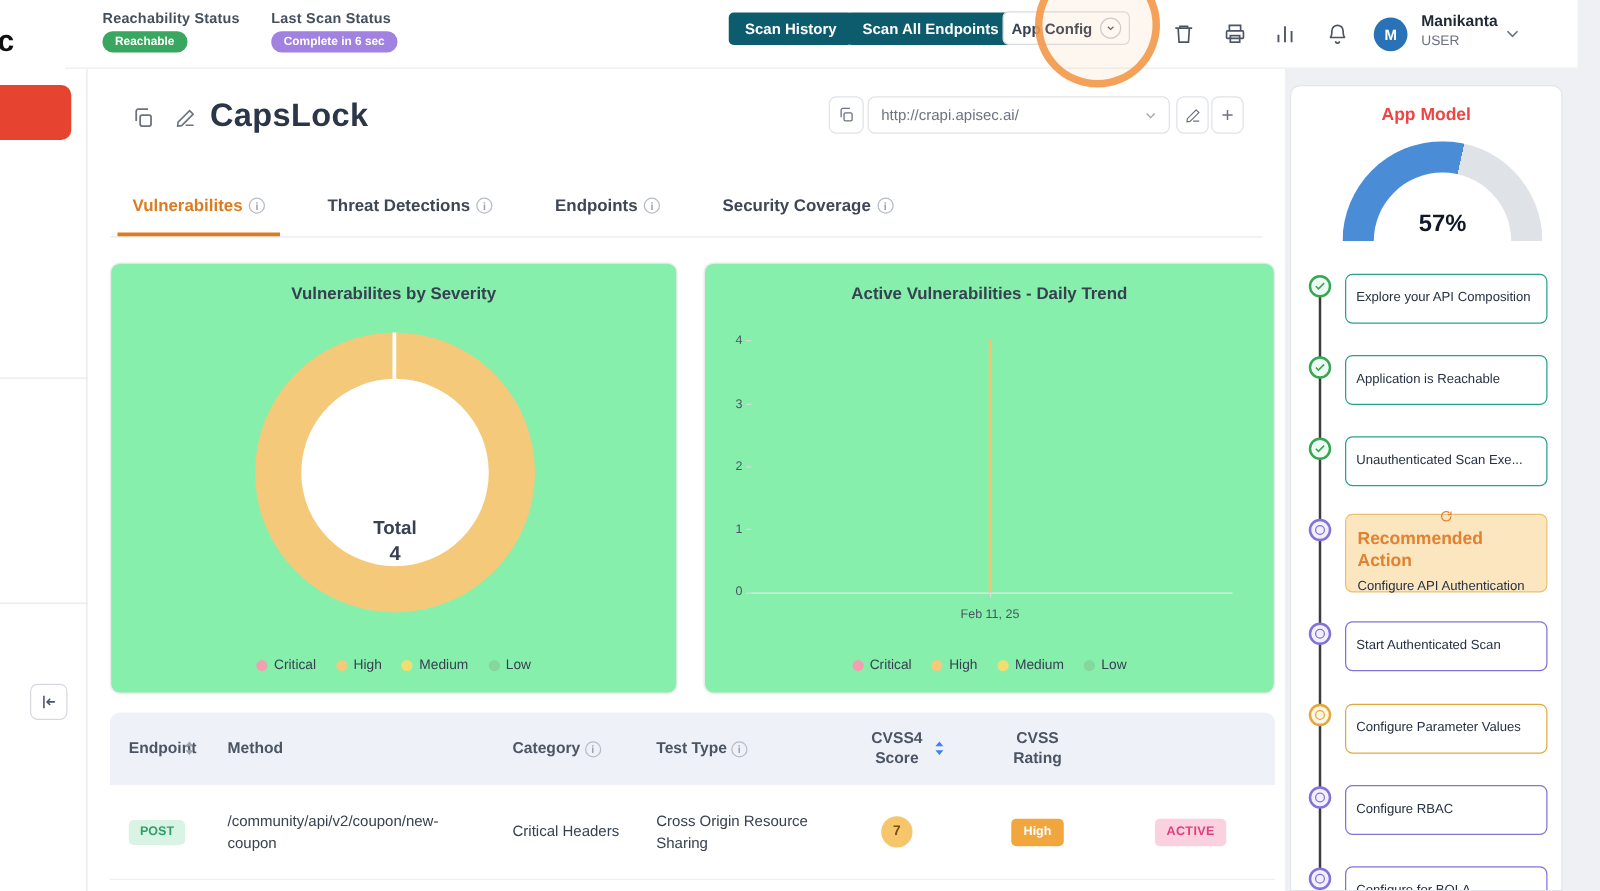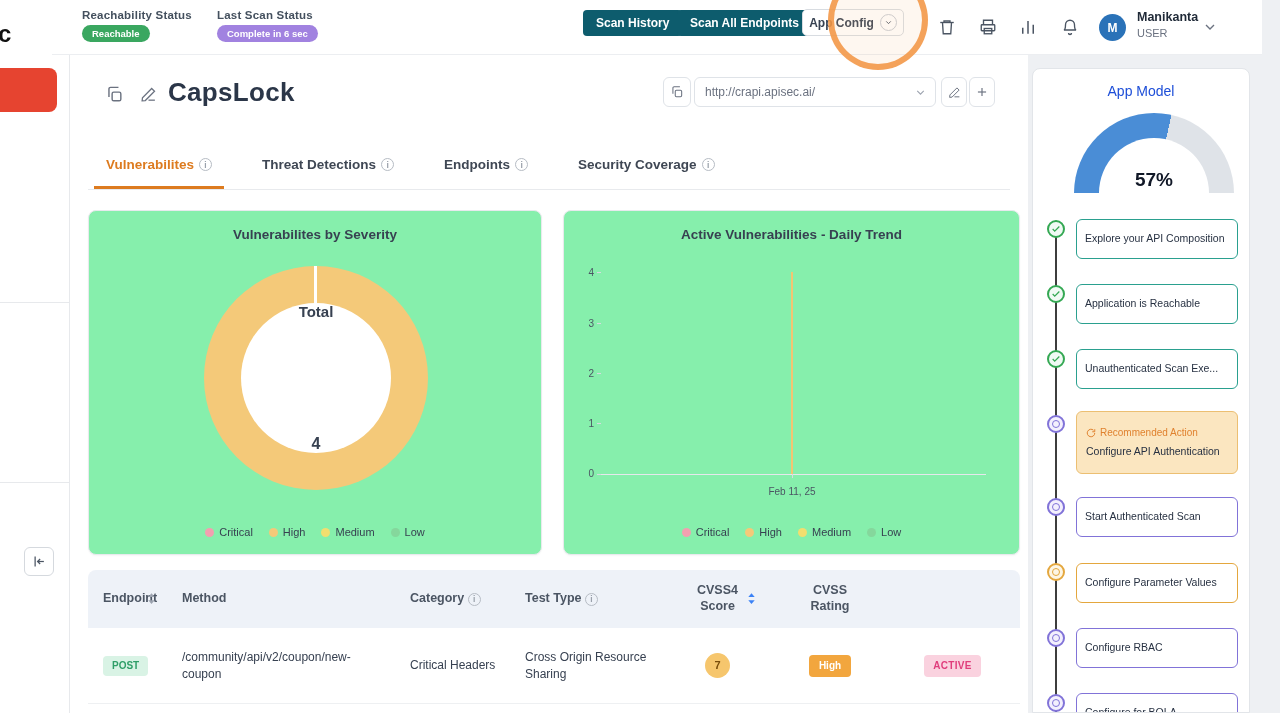--- a/index.html
+++ b/index.html
@@ -42,21 +42,21 @@
   .tab { display:flex; align-items:center; gap:5px; padding:12px 12px 14px 12px; font-size:13.5px; font-weight:700; color:#3f4754; cursor:pointer; border-bottom:3px solid transparent; }
   .tab.active { color:#dd7b1f; border-bottom-color:#dd7b1f; }
   .info-i { width:13px; height:13px; border:1px solid #b6bcc4; border-radius:50%; color:#9aa1ab; font-size:8.5px; font-weight:700; display:inline-flex; align-items:center; justify-content:center; font-style:normal; }
 
   .card { position:absolute; background:#86efac; border:1px solid #e8eaed; border-radius:8px; box-shadow:0 1px 2px rgba(16,24,40,.04); }
   .card-title { position:absolute; top:16px; left:0; width:100%; text-align:center; font-size:13.5px; font-weight:700; color:#374151; }
 
   
   .donut { position:absolute; left:115px; top:55px; width:224px; height:224px; border-radius:50%; }
   .donut-notch { position:absolute; left:110px; top:0; width:3px; height:39px; background:#fff; }
-  .donut-hole { position:absolute; left:37px; top:37px; width:150px; height:150px; border-radius:50%; background:#fff; display:flex; flex-direction:column; align-items:center; justify-content:space-between; gap:4px; }
+  .donut-hole { position:absolute; left:37px; top:37px; width:150px; height:150px; border-radius:50%; background:#fff; display:flex; flex-direction:column; align-items:center; justify-content:flex-end; gap:4px; }
   .donut-total-label { font-size:15px; font-weight:700; color:#374151; }
   .donut-total-value { font-size:16px; font-weight:600; color:#374151; }
 
   .legend { position:absolute; left:0; bottom:16px; width:100%; display:flex; justify-content:center; gap:16px; }
   .legend-item { display:flex; align-items:center; gap:5px; font-size:11px; color:#374151; cursor:pointer; }
   .legend-dot { width:9px; height:9px; border-radius:50%; }
 
   
   .ytick { position:absolute; width:22px; text-align:right; font-size:10px; color:#4b5563; }
   .ytick-mark { position:absolute; width:4px; height:1px; background:#d7dadf; }
@@ -78,38 +78,38 @@
   .td.left { padding-left:15px; padding-right:10px; justify-content:flex-start; }
   .td.center { justify-content:center; text-align:center; }
   .badge-method { background:#d9f3e5; color:#2f9e68; font-size:10px; font-weight:700; padding:3px 9px; border-radius:4px; }
   .score-circle { width:25px; height:25px; border-radius:50%; background:#f6c66d; color:#7a4d0b; font-size:11px; font-weight:700; display:flex; align-items:center; justify-content:center; }
   .badge-rating { background:#f2a63e; color:#fff; font-size:10px; font-weight:700; padding:4px 10px; border-radius:4px; }
   .badge-status { background:#fad2df; color:#e03d7c; font-size:10px; font-weight:700; padding:4px 9px; border-radius:4px; letter-spacing:.3px; }
   .trow-next { height:10px; background:#fff; border-top:1px solid #eef0f2; }
 
   
   .model-panel { position:absolute; left:1032px; top:68px; width:218px; height:645px; background:#fff; border:1px solid #e2e5e9; border-radius:8px 8px 0 0; overflow:hidden; }
-  .model-title { position:absolute; top:14px; left:0; width:100%; text-align:center; font-size:14px; font-weight:400; color:#1d4ed8; }
+  .model-title { position:absolute; top:14px; left:0; width:100%; text-align:center; font-size:14px; font-weight:700; color:#ef4444; }
   .gauge { position:absolute; left:41px; top:44px; width:160px; height:80px; overflow:hidden; }
   .gauge-arc { position:absolute; left:0; top:0; width:160px; height:160px; border-radius:50%; }
   .gauge-hole { position:absolute; left:25px; top:25px; width:110px; height:110px; border-radius:50%; background:#fff; }
   .gauge-label { position:absolute; bottom:2px; left:0; width:100%; text-align:center; font-size:19px; font-weight:700; color:#111827; }
   .step-line { position:absolute; left:22px; top:160px; width:2px; height:485px; background:#3d3d3d; }
   .step-dot { position:absolute; left:14px; width:18px; height:18px; border-radius:50%; background:#fff; display:flex; align-items:center; justify-content:center; z-index:2; }
   .step-dot.done { border:2px solid #34a853; background:#f0faf4; color:#34a853; }
   .step-dot.pending { border:2px solid #8173d8; background:#f3f0fd; }
   .step-dot.pending::after { content:""; width:6px; height:6px; border:1.5px solid #8173d8; border-radius:50%; }
   .step-dot.attention { border:2px solid #e4a73e; background:#fdf6e5; }
   .step-dot.attention::after { content:""; width:6px; height:6px; border:1.5px solid #e4a73e; border-radius:50%; }
   .step-box { position:absolute; left:43px; width:162px; height:40px; background:#fff; border-radius:6px; display:flex; align-items:center; padding:0 8px; font-size:10.5px; color:#273142; line-height:1.25; cursor:pointer; }
   .step-box.done { border:1.2px solid #2aa08f; }
   .step-box.pending { border:1.2px solid #8173d8; }
   .step-box.attention { border:1.2px solid #e4a73e; }
   .step-box.recommended { border:1.2px solid #ecbf72; background:#fbe6c0; height:63px; flex-direction:column; align-items:flex-start; justify-content:center; gap:6px; padding:7px 9px; }
-  .rec-line { display:flex; align-items:center; gap:4px; color:#e0822f; font-size:10px; font-weight:400; }
+  .rec-line { display:flex; align-items:center; gap:4px; color:#e0822f; font-size:14px; font-weight:700;flex-direction:column; }
   .rec-label { color:#273142; font-size:10.5px; }
 </style>
 </head>
 <body>
 
 <div class="sidebar">
   <span class="logo-frag">c</span>
   <div class="nav-active"></div>
   <div class="side-div" style="top:302px"></div>
   <div class="side-div" style="top:482px"></div>

